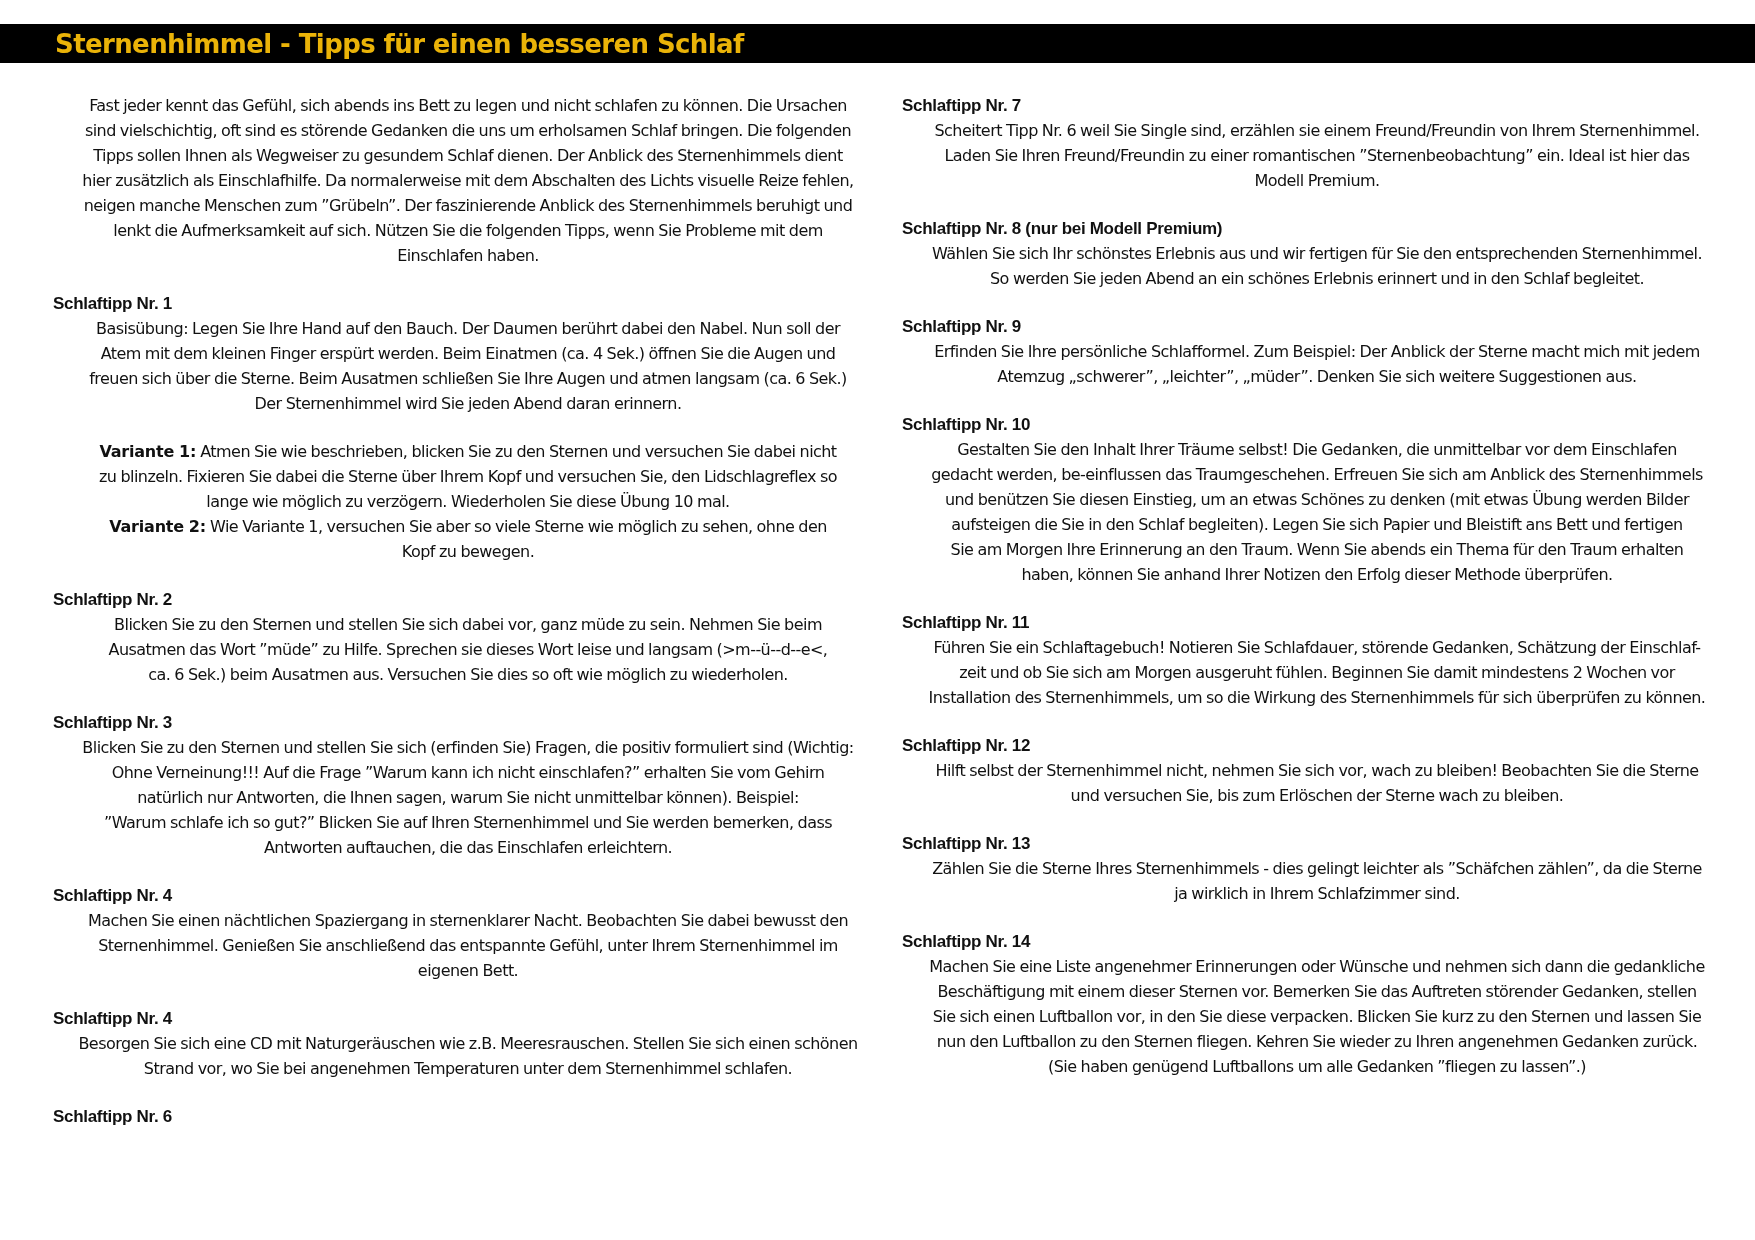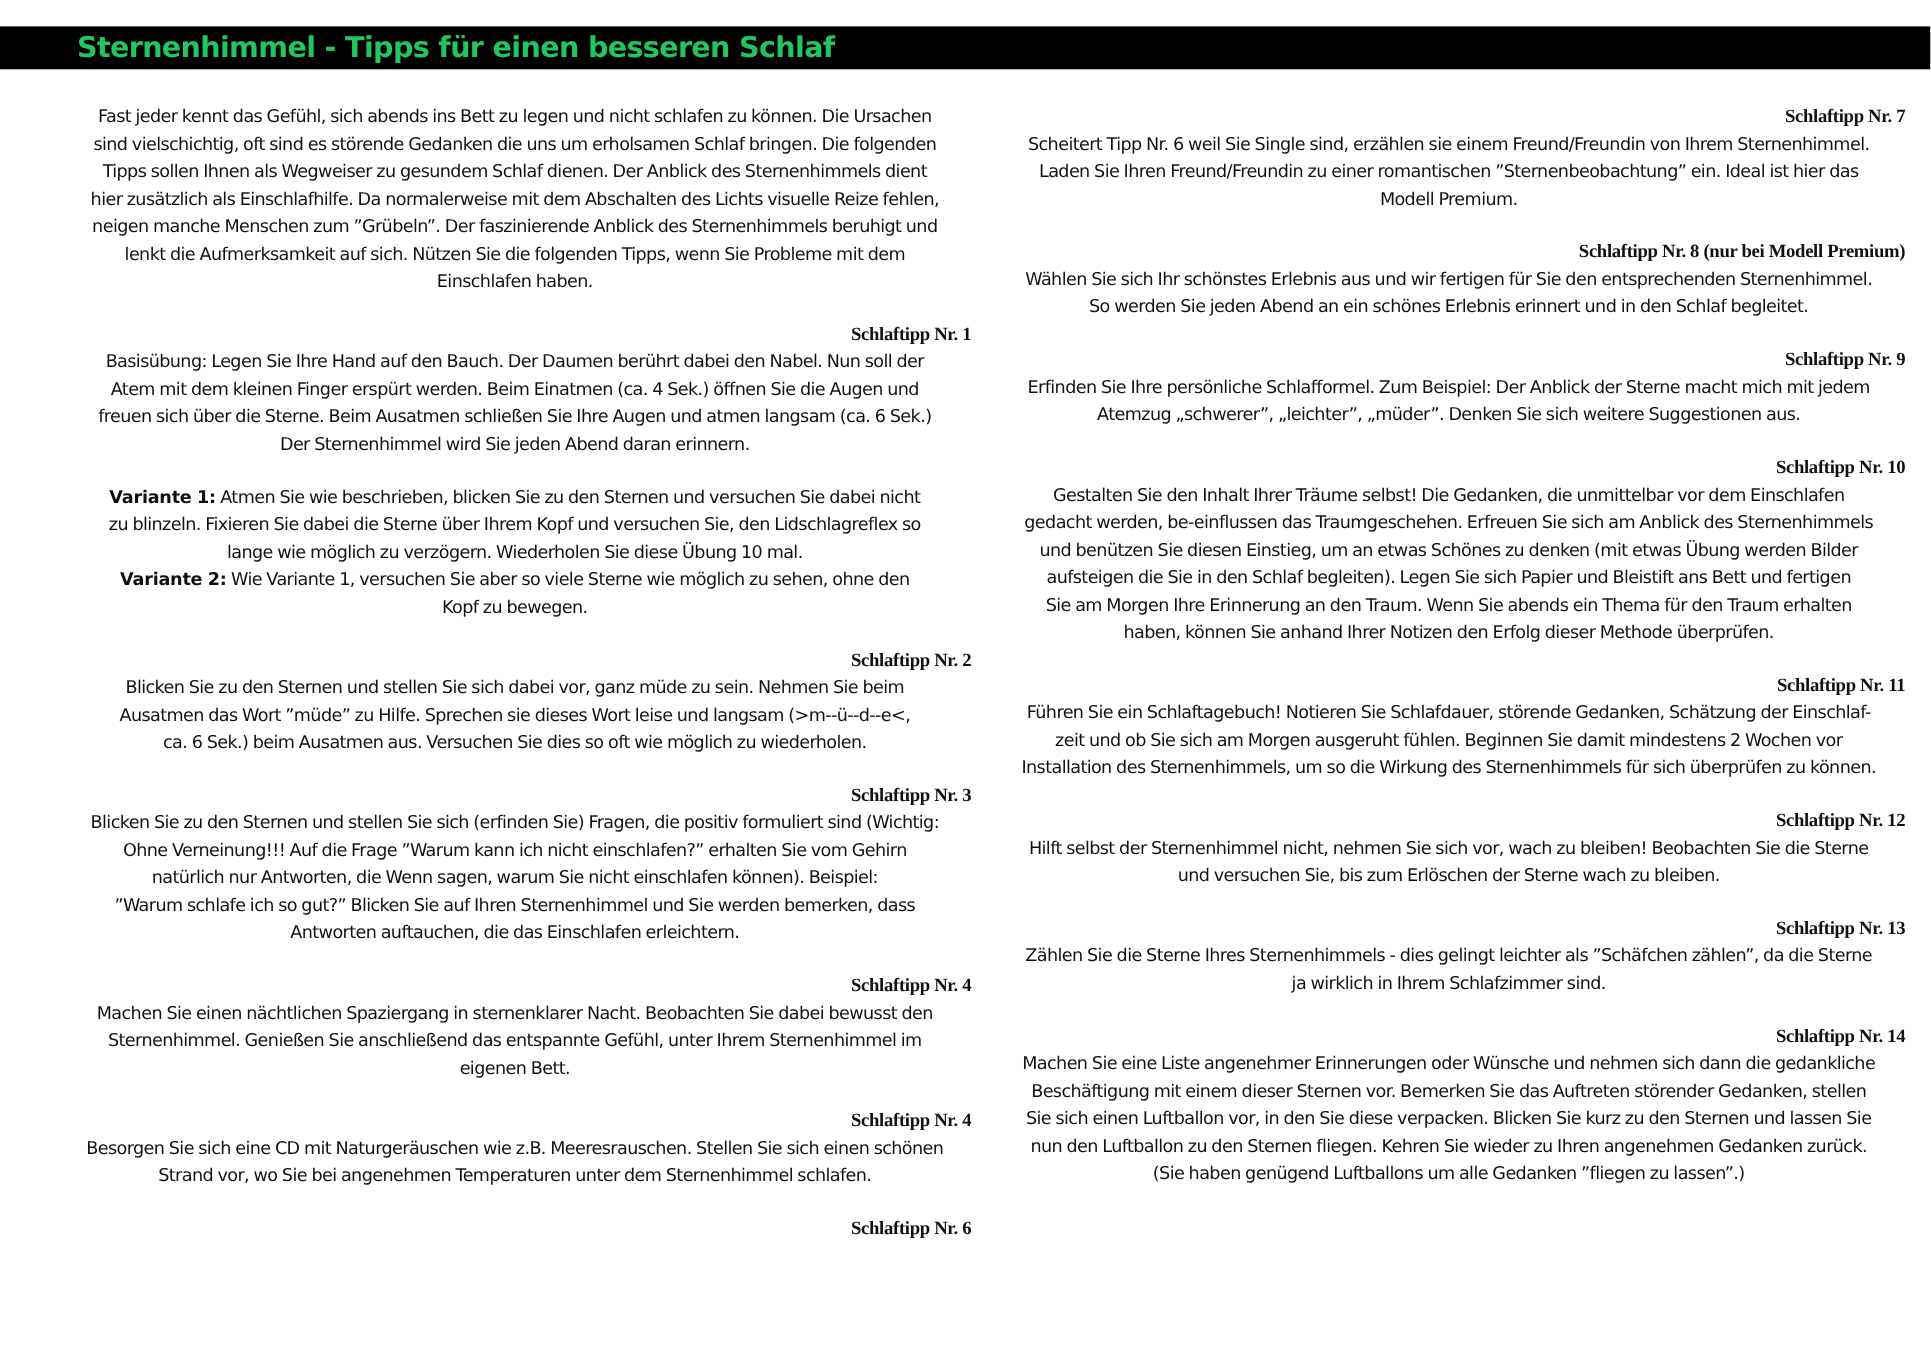--- a/index.html
+++ b/index.html
@@ -19,28 +19,28 @@
       position: absolute;
       left: 0;
       top: 24px;
       width: 1755px;
       height: 39px;
       background: #000000;
     }
     .title-bar h1 {
       margin: 0;
       position: absolute;
-      left: 70px;
+      left: 55px;
       top: 3px;
       font-family: "DejaVu Sans", sans-serif;
       font-weight: bold;
       font-size: 26px;
       line-height: 34px;
       letter-spacing: -0.6px;
-      color: #22c55e;
+      color: #eab308;
       white-space: nowrap;
     }
     .column {
       position: absolute;
       top: 93px;
     }
     .col-left {
       left: 53px;
       width: 830px;
     }
@@ -48,27 +48,26 @@
       left: 902px;
       width: 830px;
     }
     .block {
       margin: 0 0 23px 0;
     }
     .block p, .block h2 {
       margin: 0;
     }
     .heading {
-      font-family: Liberation Serif, serif;
+      font-family: Liberation Sans, sans-serif;
       font-weight: bold;
       font-size: 17px;
       line-height: 25px;
       letter-spacing: -0.3px;
       color: #111111;
-      text-align: right;
     }
     .text {
       font-family: "DejaVu Sans", sans-serif;
       font-size: 16px;
       line-height: 25px;
       letter-spacing: -0.55px;
       word-spacing: -0.5px;
       color: #111111;
     }
     .line {
@@ -134,21 +133,21 @@
       <span class="line">Ausatmen das Wort ”müde” zu Hilfe. Sprechen sie dieses Wort leise und langsam  (&gt;m--ü--d--e&lt;,</span>
       <span class="line">ca. 6 Sek.) beim Ausatmen aus. Versuchen Sie dies so oft wie möglich zu wiederholen.</span>
     </p>
   </div>
 
   <div class="block">
     <h2 class="heading">Schlaftipp Nr. 3</h2>
     <p class="text">
       <span class="line">Blicken Sie zu den Sternen und stellen Sie sich (erfinden Sie) Fragen, die positiv formuliert sind (Wichtig:</span>
       <span class="line">Ohne Verneinung!!! Auf die Frage ”Warum kann ich nicht einschlafen?” erhalten Sie vom Gehirn</span>
-      <span class="line">natürlich nur Antworten, die Wenn sagen, warum Sie nicht einschlafen können). Beispiel:</span>
+      <span class="line">natürlich nur Antworten, die Ihnen sagen, warum Sie nicht unmittelbar können). Beispiel:</span>
       <span class="line">”Warum schlafe ich so gut?” Blicken Sie auf Ihren Sternenhimmel und Sie werden bemerken, dass</span>
       <span class="line">Antworten auftauchen, die das Einschlafen erleichtern.</span>
     </p>
   </div>
 
   <div class="block">
     <h2 class="heading">Schlaftipp Nr. 4</h2>
     <p class="text">
       <span class="line">Machen Sie einen nächtlichen Spaziergang in sternenklarer Nacht. Beobachten Sie dabei bewusst den</span>
       <span class="line">Sternenhimmel. Genießen Sie anschließend das entspannte Gefühl, unter Ihrem Sternenhimmel im</span>

